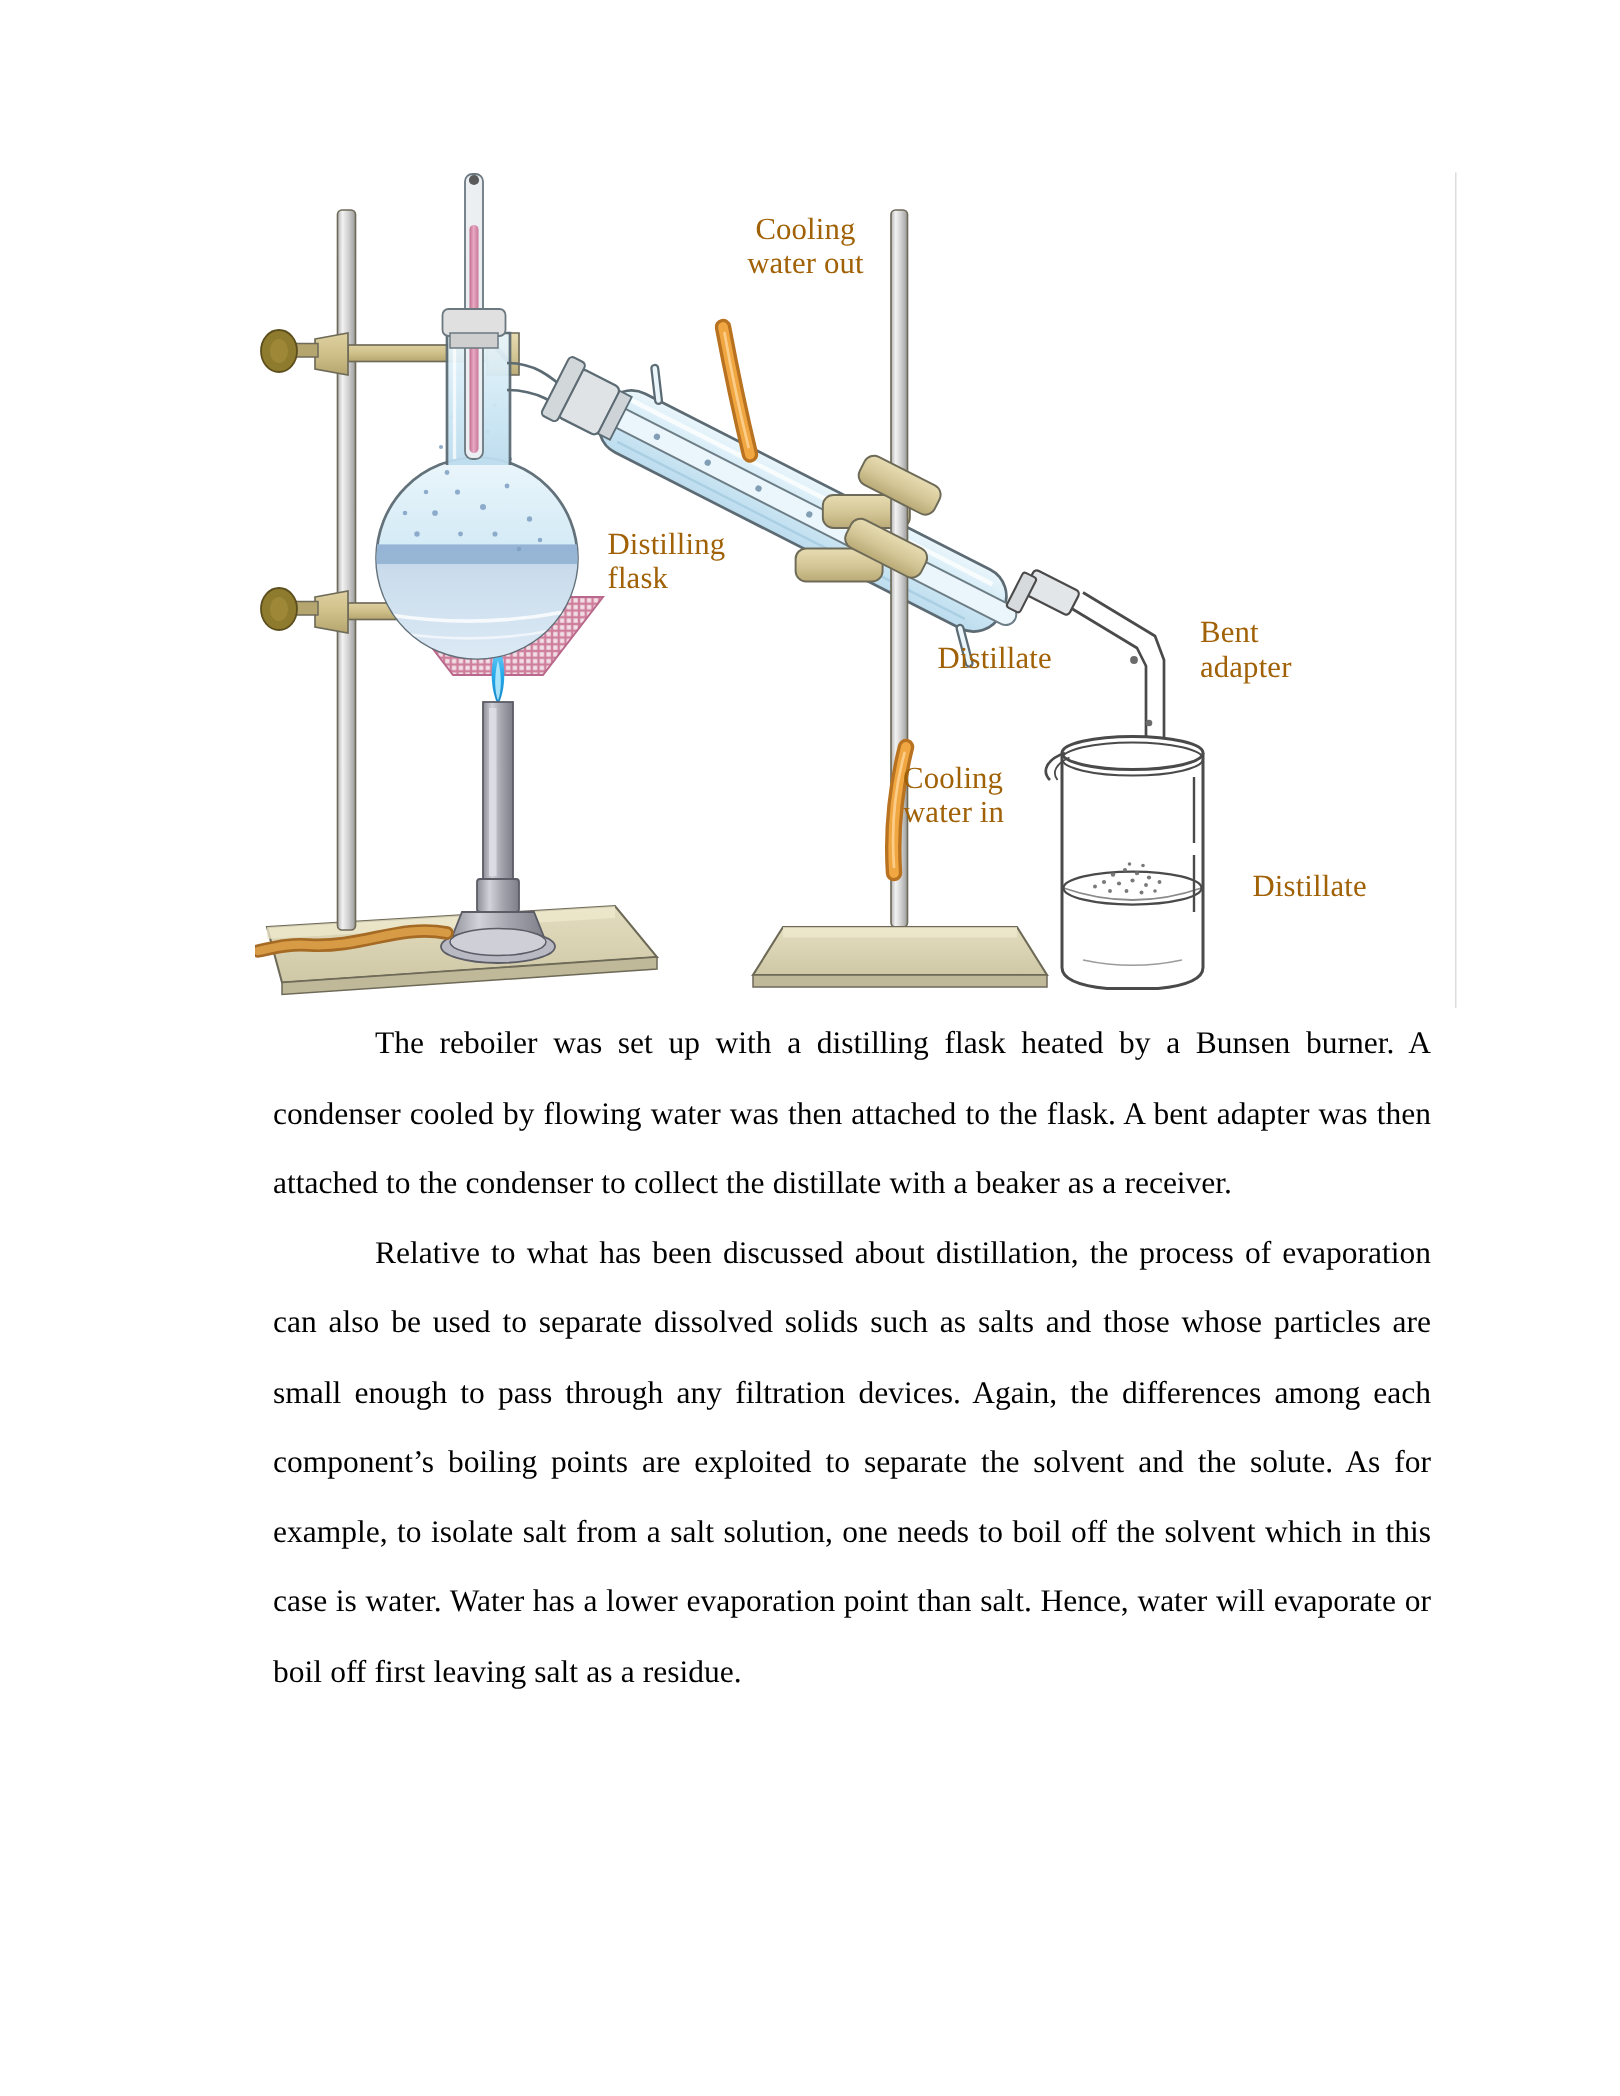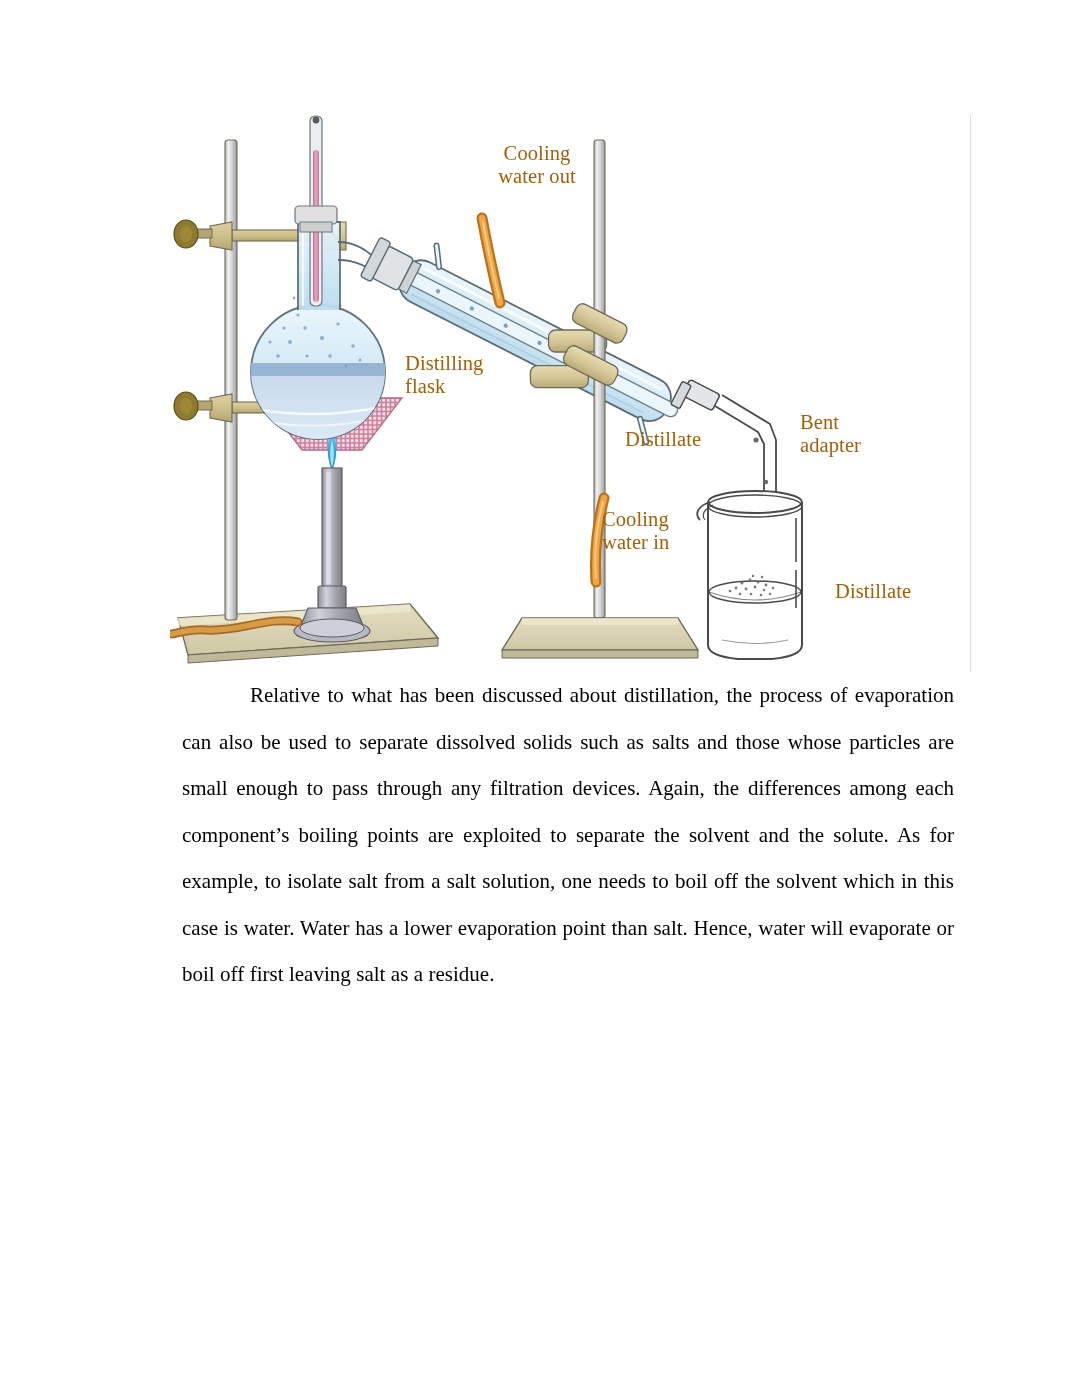--- a/index.html
+++ b/index.html
@@ -392,16 +392,17 @@
     <div class="fig-label" id="lbl-bent-adapter">Bent
 adapter</div>
 
     <div class="fig-label" id="lbl-cooling-water-in">Cooling
 water in</div>
 
     <div class="fig-label" id="lbl-distillate">Distillate</div>
   </div>
 
   <div class="body-text">
+    <p class="para">The reboiler was set up with a distilling flask heated by a Bunsen burner. A condenser cooled by flowing water was then attached to the flask. A bent adapter was then attached to the condenser to collect the distillate with a beaker as a receiver.</p>
     <p class="para">Relative to what has been discussed about distillation, the process of evaporation can also be used to separate dissolved solids such as salts and those whose particles are small enough to pass through any filtration devices. Again, the differences among each component’s boiling points are exploited to separate the solvent and the solute. As for example, to isolate salt from a salt solution, one needs to boil off the solvent which in this case is water. Water has a lower evaporation point than salt. Hence, water will evaporate or boil off first leaving salt as a residue.</p>
   </div>
 
 </div>
 
 </body></html>

